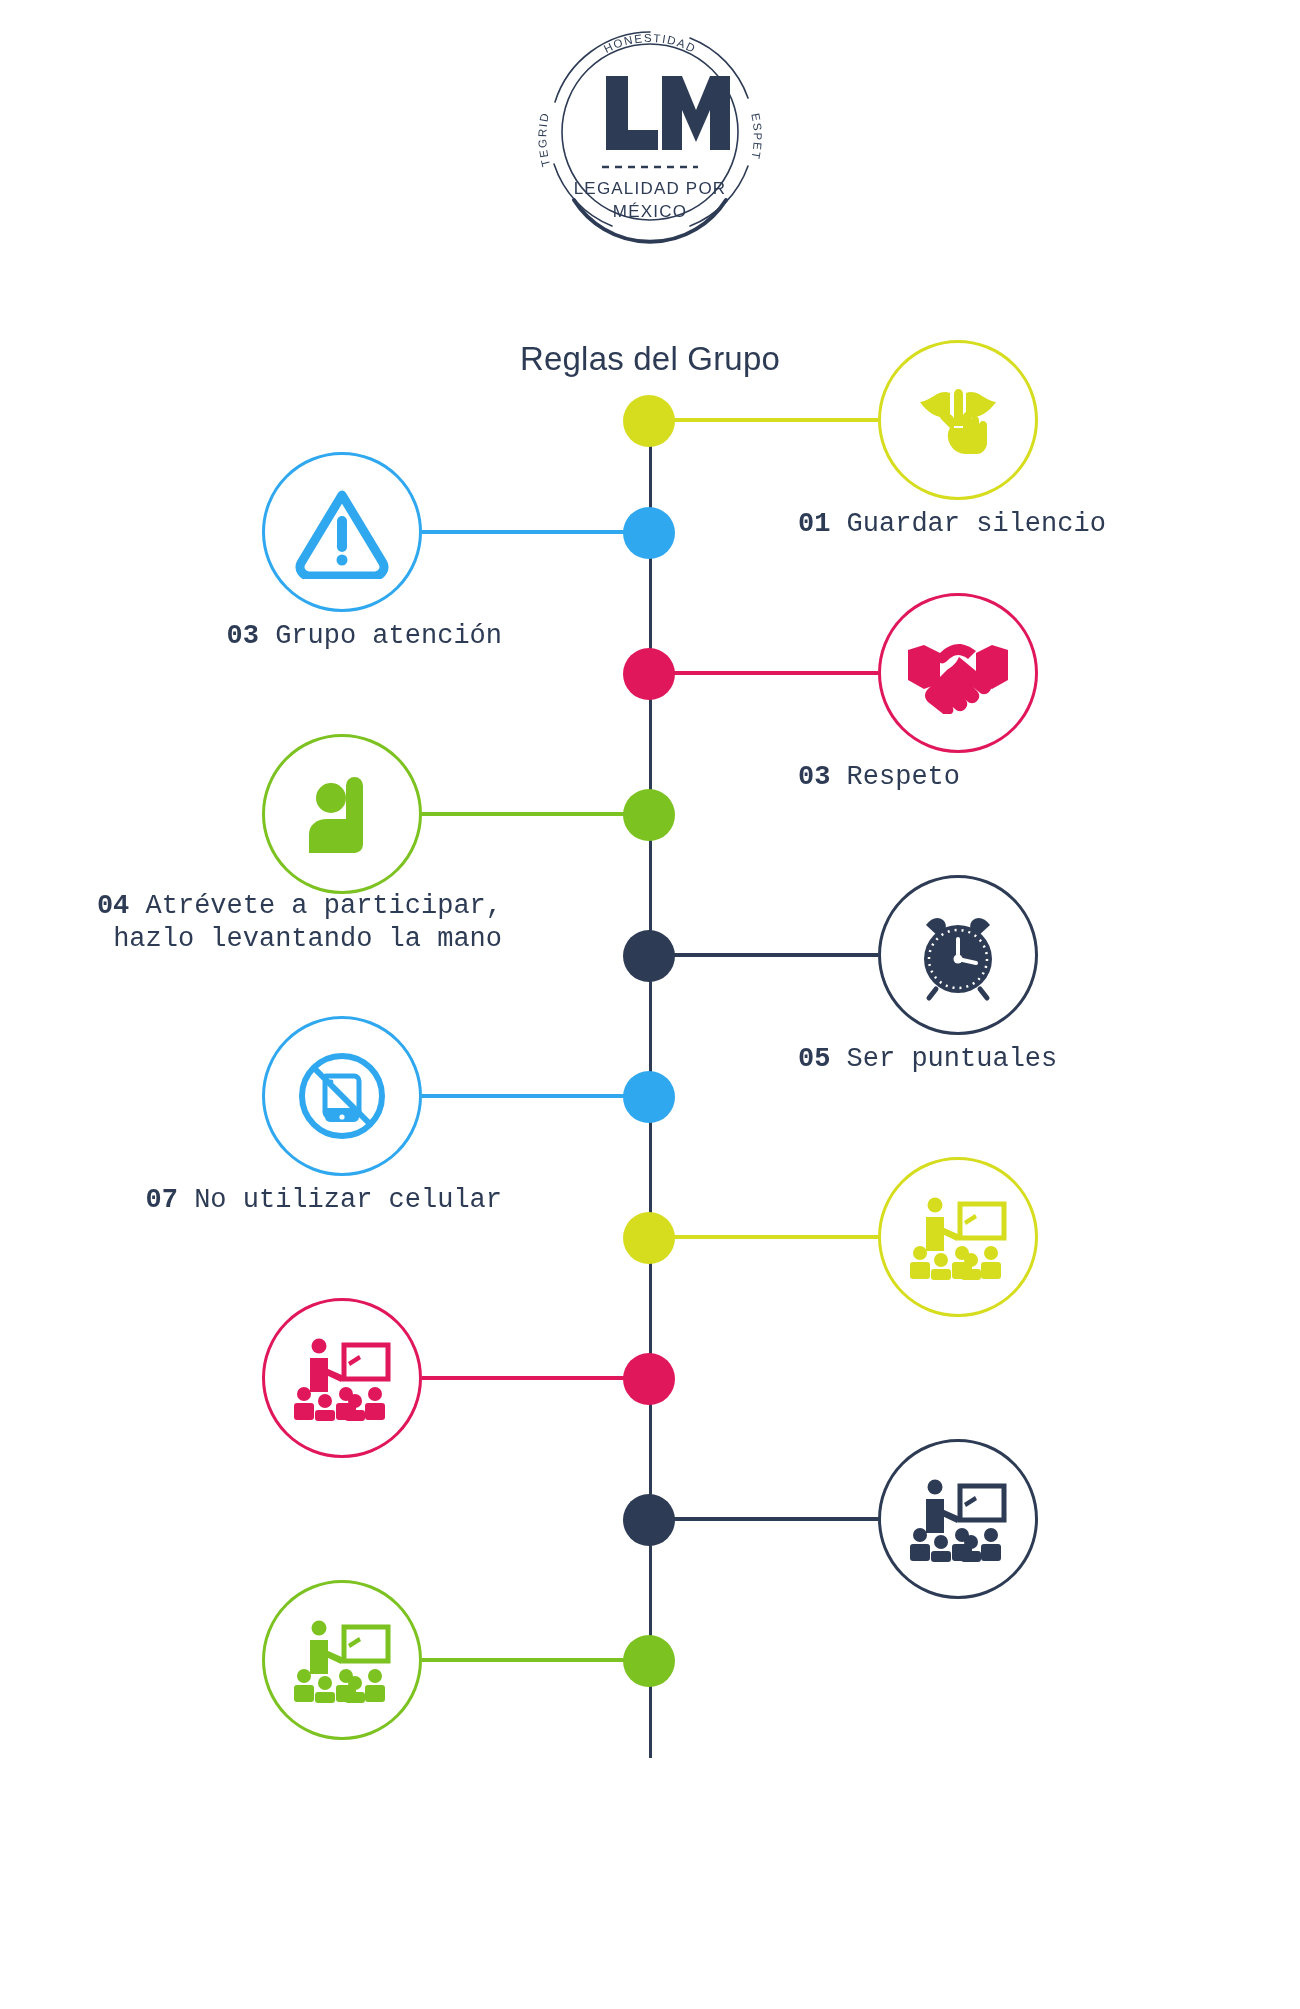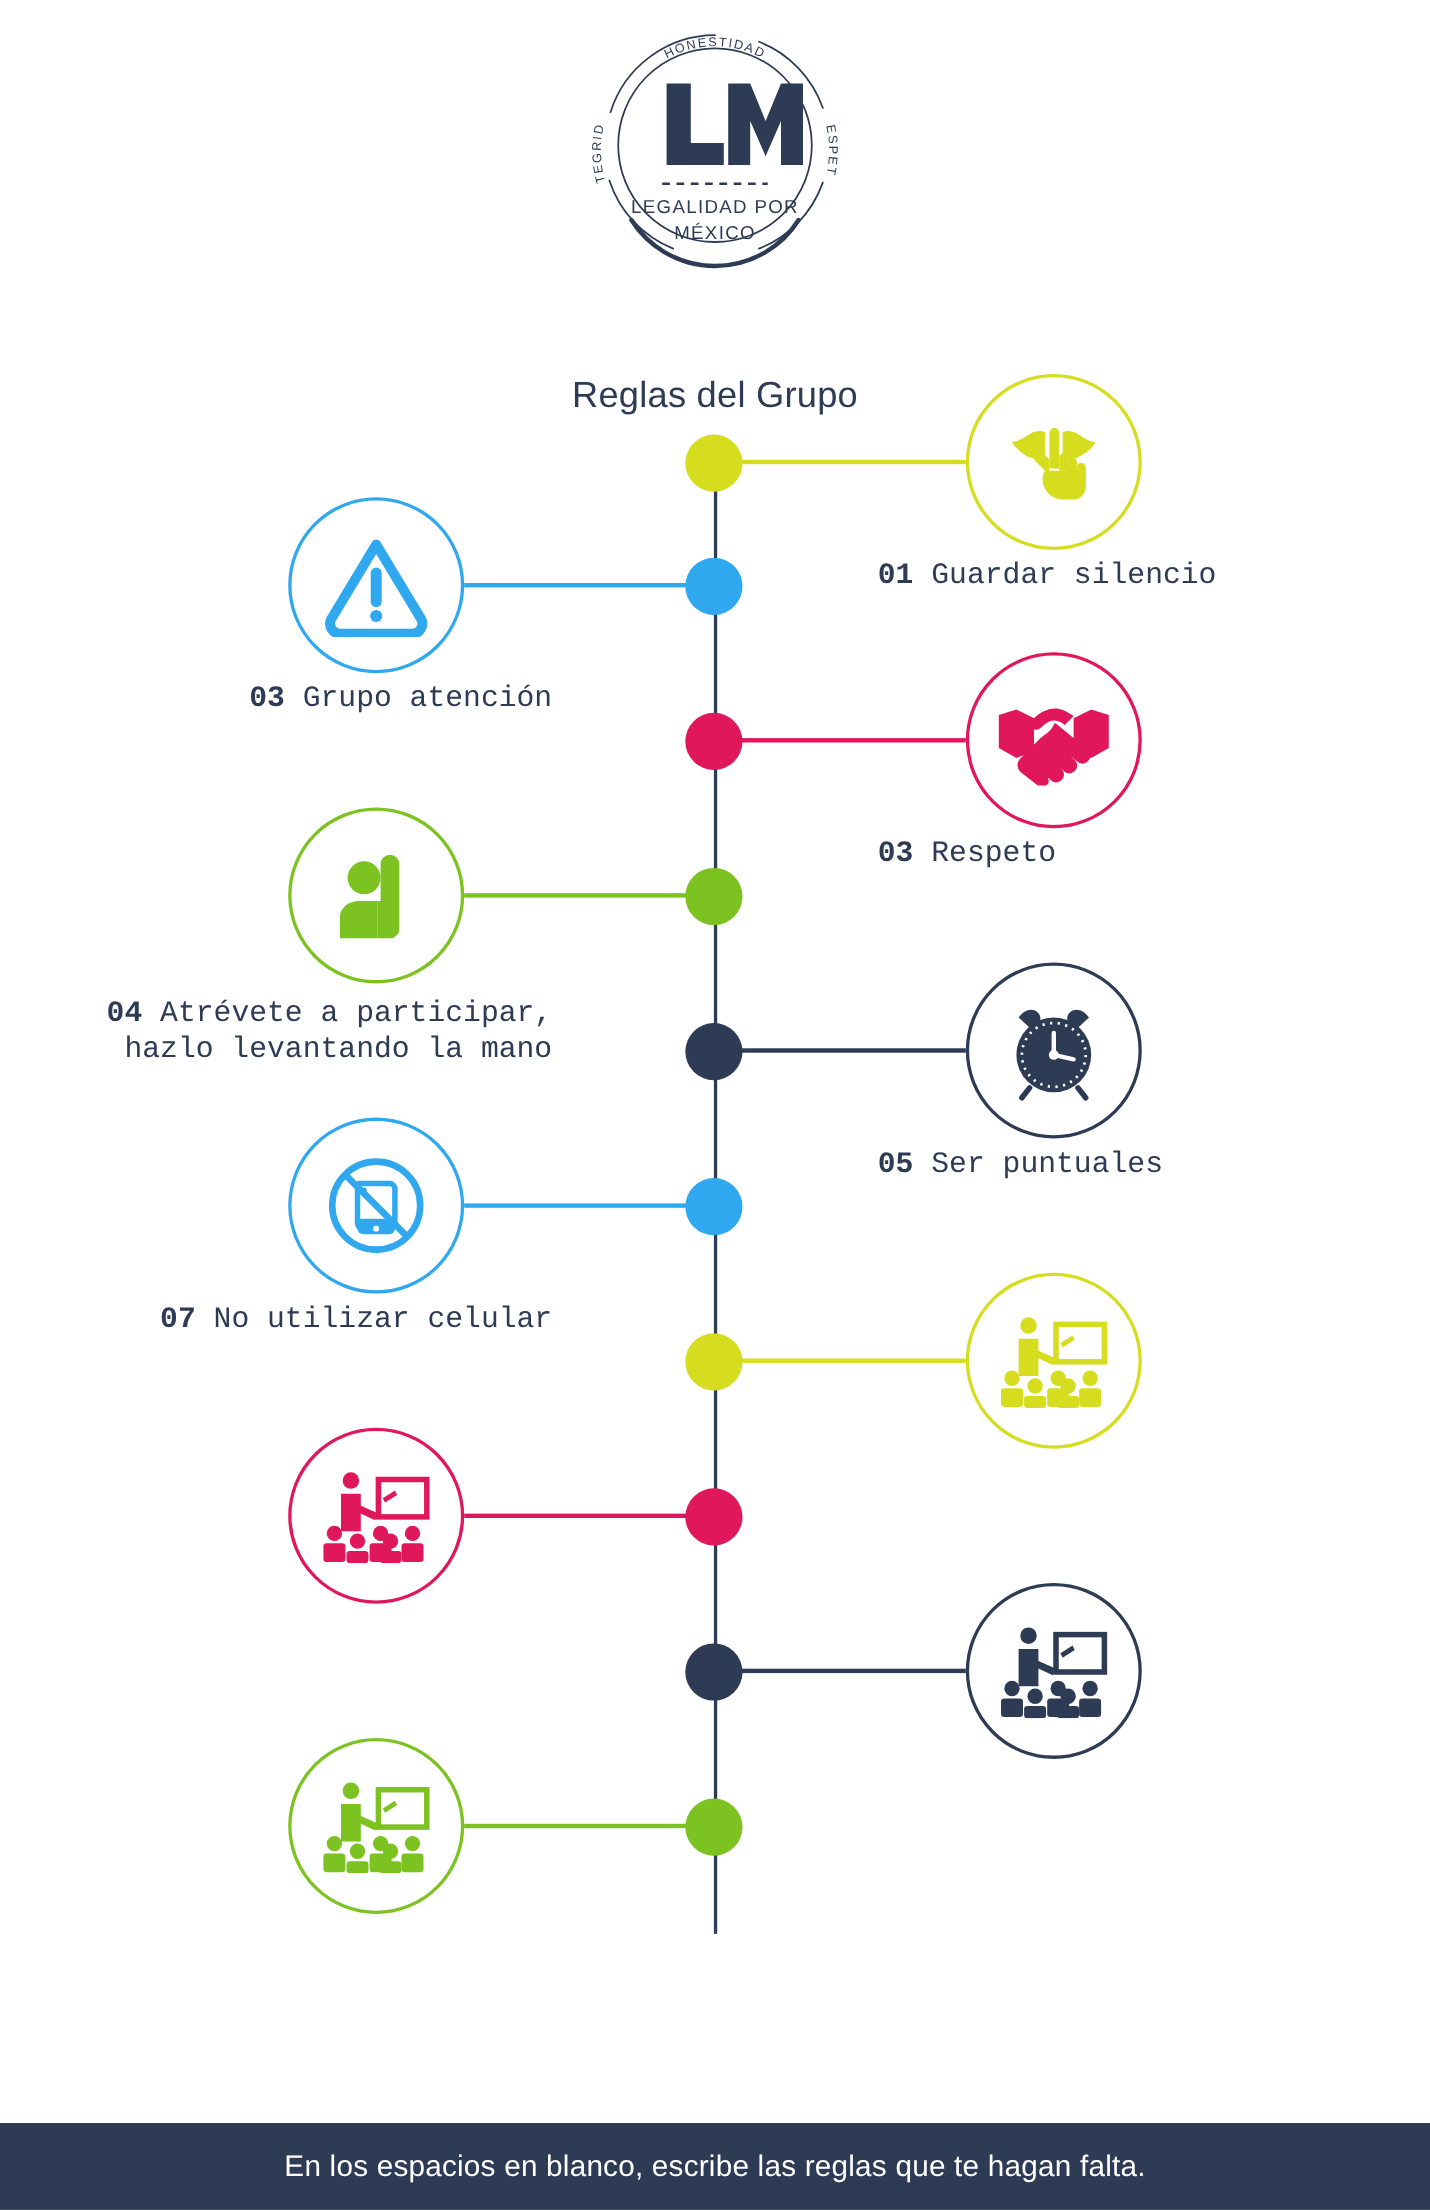--- a/index.html
+++ b/index.html
@@ -117,21 +117,21 @@
   .caption b{ font-weight:700; }
   .caption.right{
     left:798px;
     top:88px;
   }
   .caption.left{
     right:798px;
     top:88px;
     text-align:right;
   }
-  .caption.two-line{ top:92px; }
+  .caption.two-line{ top:76px; }
 
   
   .footer{
     position:absolute;
     left:0;
     bottom:0;
     width:1300px;
     height:79px;
     background:var(--navy);
     display:flex;
@@ -375,17 +375,14 @@
             <rect x="44" y="68" width="20" height="17" rx="3"></rect>
         <circle cx="63" cy="66" r="7"></circle>
             <rect x="53" y="75" width="20" height="11" rx="3"></rect>
         <circle cx="83" cy="59" r="7"></circle>
             <rect x="73" y="68" width="20" height="17" rx="3"></rect>
       </svg>
         </div>
       </div>
     </div>
 
-  <div class="footer">
-    <div class="footer-text">En los espacios en blanco, escribe las reglas que te hagan falta.</div>
-  </div>
 
 </div>
 
 </body></html>

